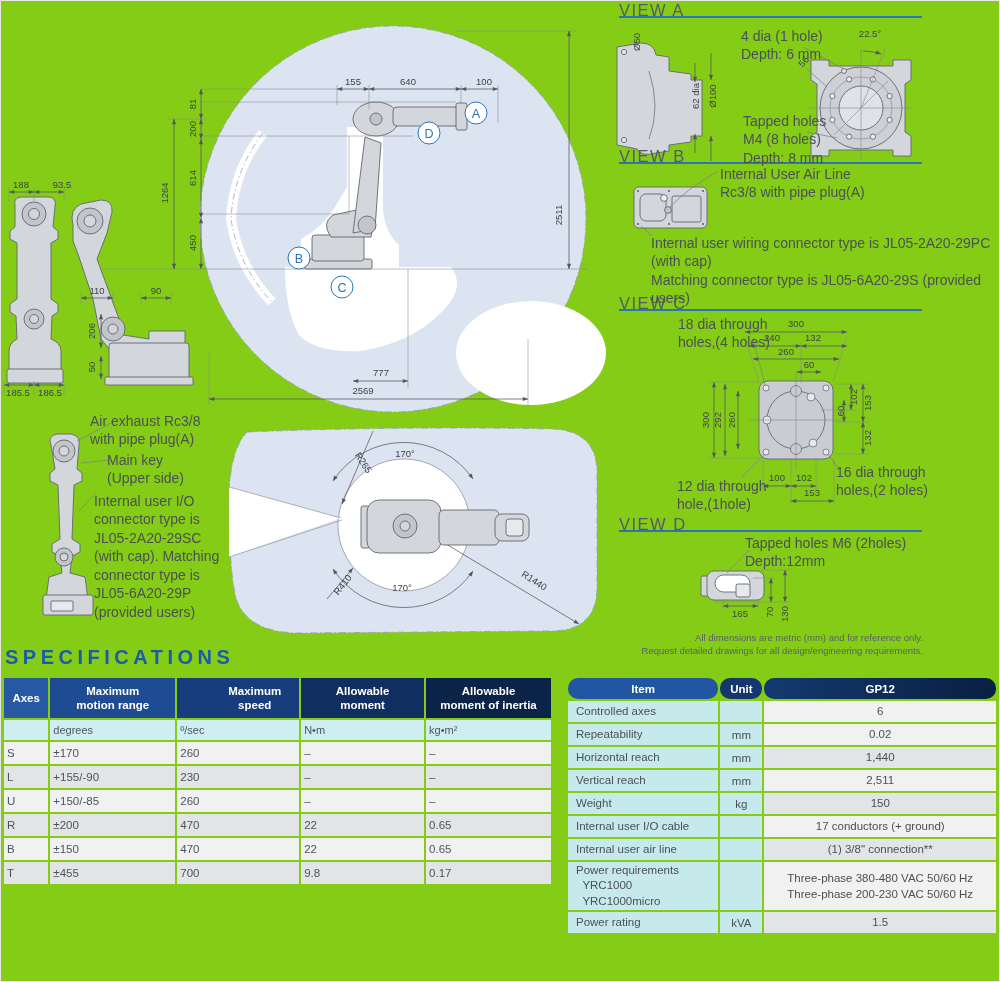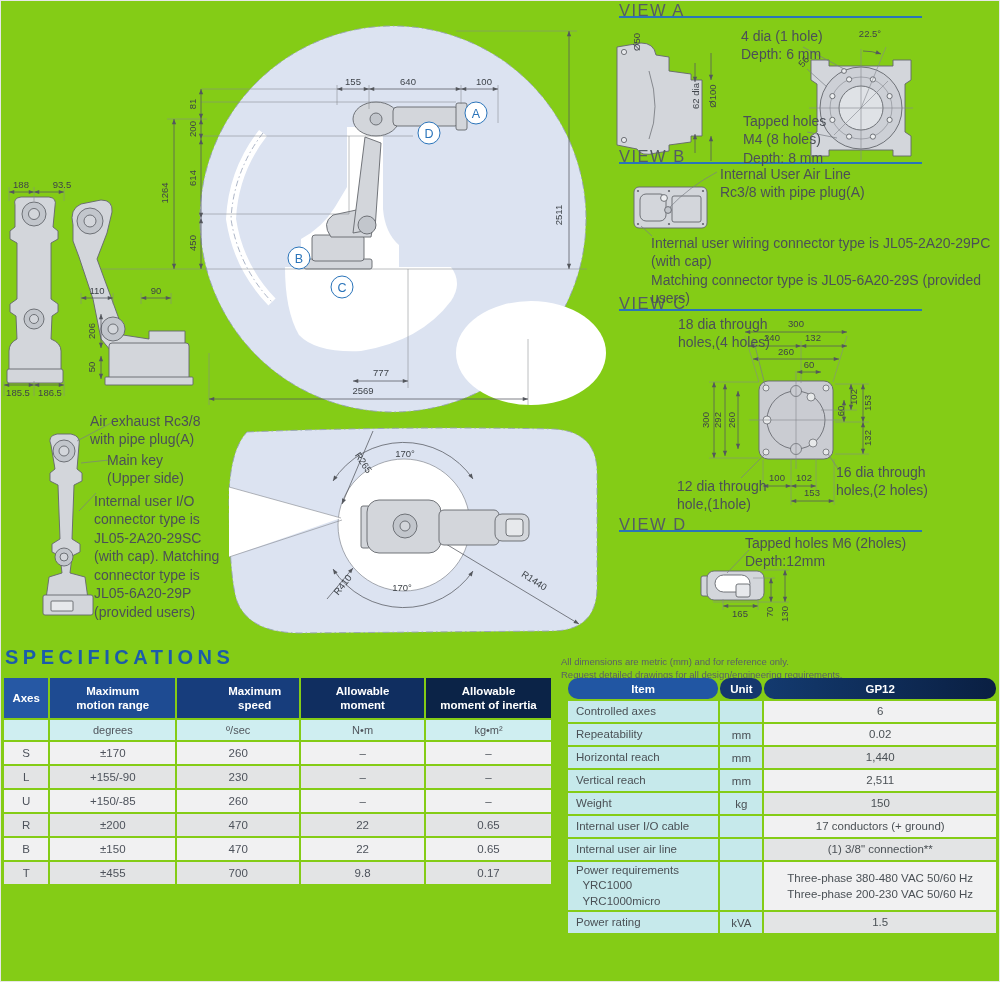--- a/index.html
+++ b/index.html
@@ -5,29 +5,29 @@
   html,body{margin:0;padding:0;background:#fff;}
   .page{position:relative;width:1000px;height:982px;background:#84cc16;overflow:hidden;
         font-family:Liberation Sans, sans-serif;border:1px solid #e7e7e7;box-sizing:border-box;}
   .lb{position:absolute;transform:translate(-50%,-50%);font-size:9.5px;color:#3e4349;white-space:pre;text-align:center;line-height:1.1;}
   .rot{transform:translate(-50%,-50%) rotate(-90deg);}
   .lba{position:absolute;font-size:14px;color:#4b5057;white-space:pre-line;line-height:1.32;}
   .mk{position:absolute;width:21px;height:21px;border:1.6px solid #2a74ba;border-radius:50%;color:#2a74ba;
       font-size:12.5px;display:flex;align-items:center;justify-content:center;background:#fff;transform:translate(-50%,-50%);}
   .vtitle{position:absolute;font-size:16.5px;color:#545b64;letter-spacing:1.5px;}
   .vline{position:absolute;height:2px;background:#2a74ba;width:303px;left:618px;}
-  .note{position:absolute;left:560px;top:654px;width:362px;font-size:9.5px;color:#5a5f66;
+  .note{position:absolute;left:560px;top:630px;width:362px;text-align:right;font-size:9.5px;color:#5a5f66;
         white-space:pre-line;line-height:1.38;}
   .spec-title{position:absolute;left:4px;top:645px;font-size:20px;font-weight:bold;color:#1b5caa;letter-spacing:4.5px;}
   table{border-collapse:separate;border-spacing:2px;table-layout:fixed;position:absolute;}
   td,th{padding:0 3px;overflow:hidden;}
   .t-axes{left:1px;top:675px;width:551px;}
   .t-axes th{color:#fff;font-size:11.5px;font-weight:bold;line-height:1.25;height:40px;white-space:pre-line;}
   .h1{background:#2658a4;} .h2{background:#1e4b92;} .h3{background:#173d7c;padding-left:36px;} .h4{background:#102e60;} .h5{background:#0b2347;}
-  .t-axes td{font-size:11.5px;color:#4d525b;text-align:center;height:22px;}
+  .t-axes td{font-size:11.5px;color:#4d525b;text-align:left;height:22px;}
   .urow td{background:#cfeef1;color:#50555c;font-size:11px;height:20px;}
   .r-light td{background:#f1f1f2;} .r-dark td{background:#e3e4e5;}
   .t-item{left:565px;top:675px;width:432px;}
   .t-item th{color:#fff;font-size:11.5px;font-weight:bold;height:21px;border-radius:10px;}
   .hi1{background:#2156a3;} .hi2{background:#15376d;} .hi3{background:linear-gradient(90deg,#133a6f,#0a1f42);}
   .t-item td{font-size:11.5px;color:#4a5055;height:21px;}
   .c-item{background:#c6e9eb;text-align:left;padding-left:8px;white-space:pre-line;line-height:1.35;}
   .c-unit{background:#c6e9eb;text-align:center;}
   .c-val{text-align:center;white-space:pre-line;line-height:1.4;}
   .v-light{background:#f1f1f2;} .v-dark{background:#e3e4e5;}

